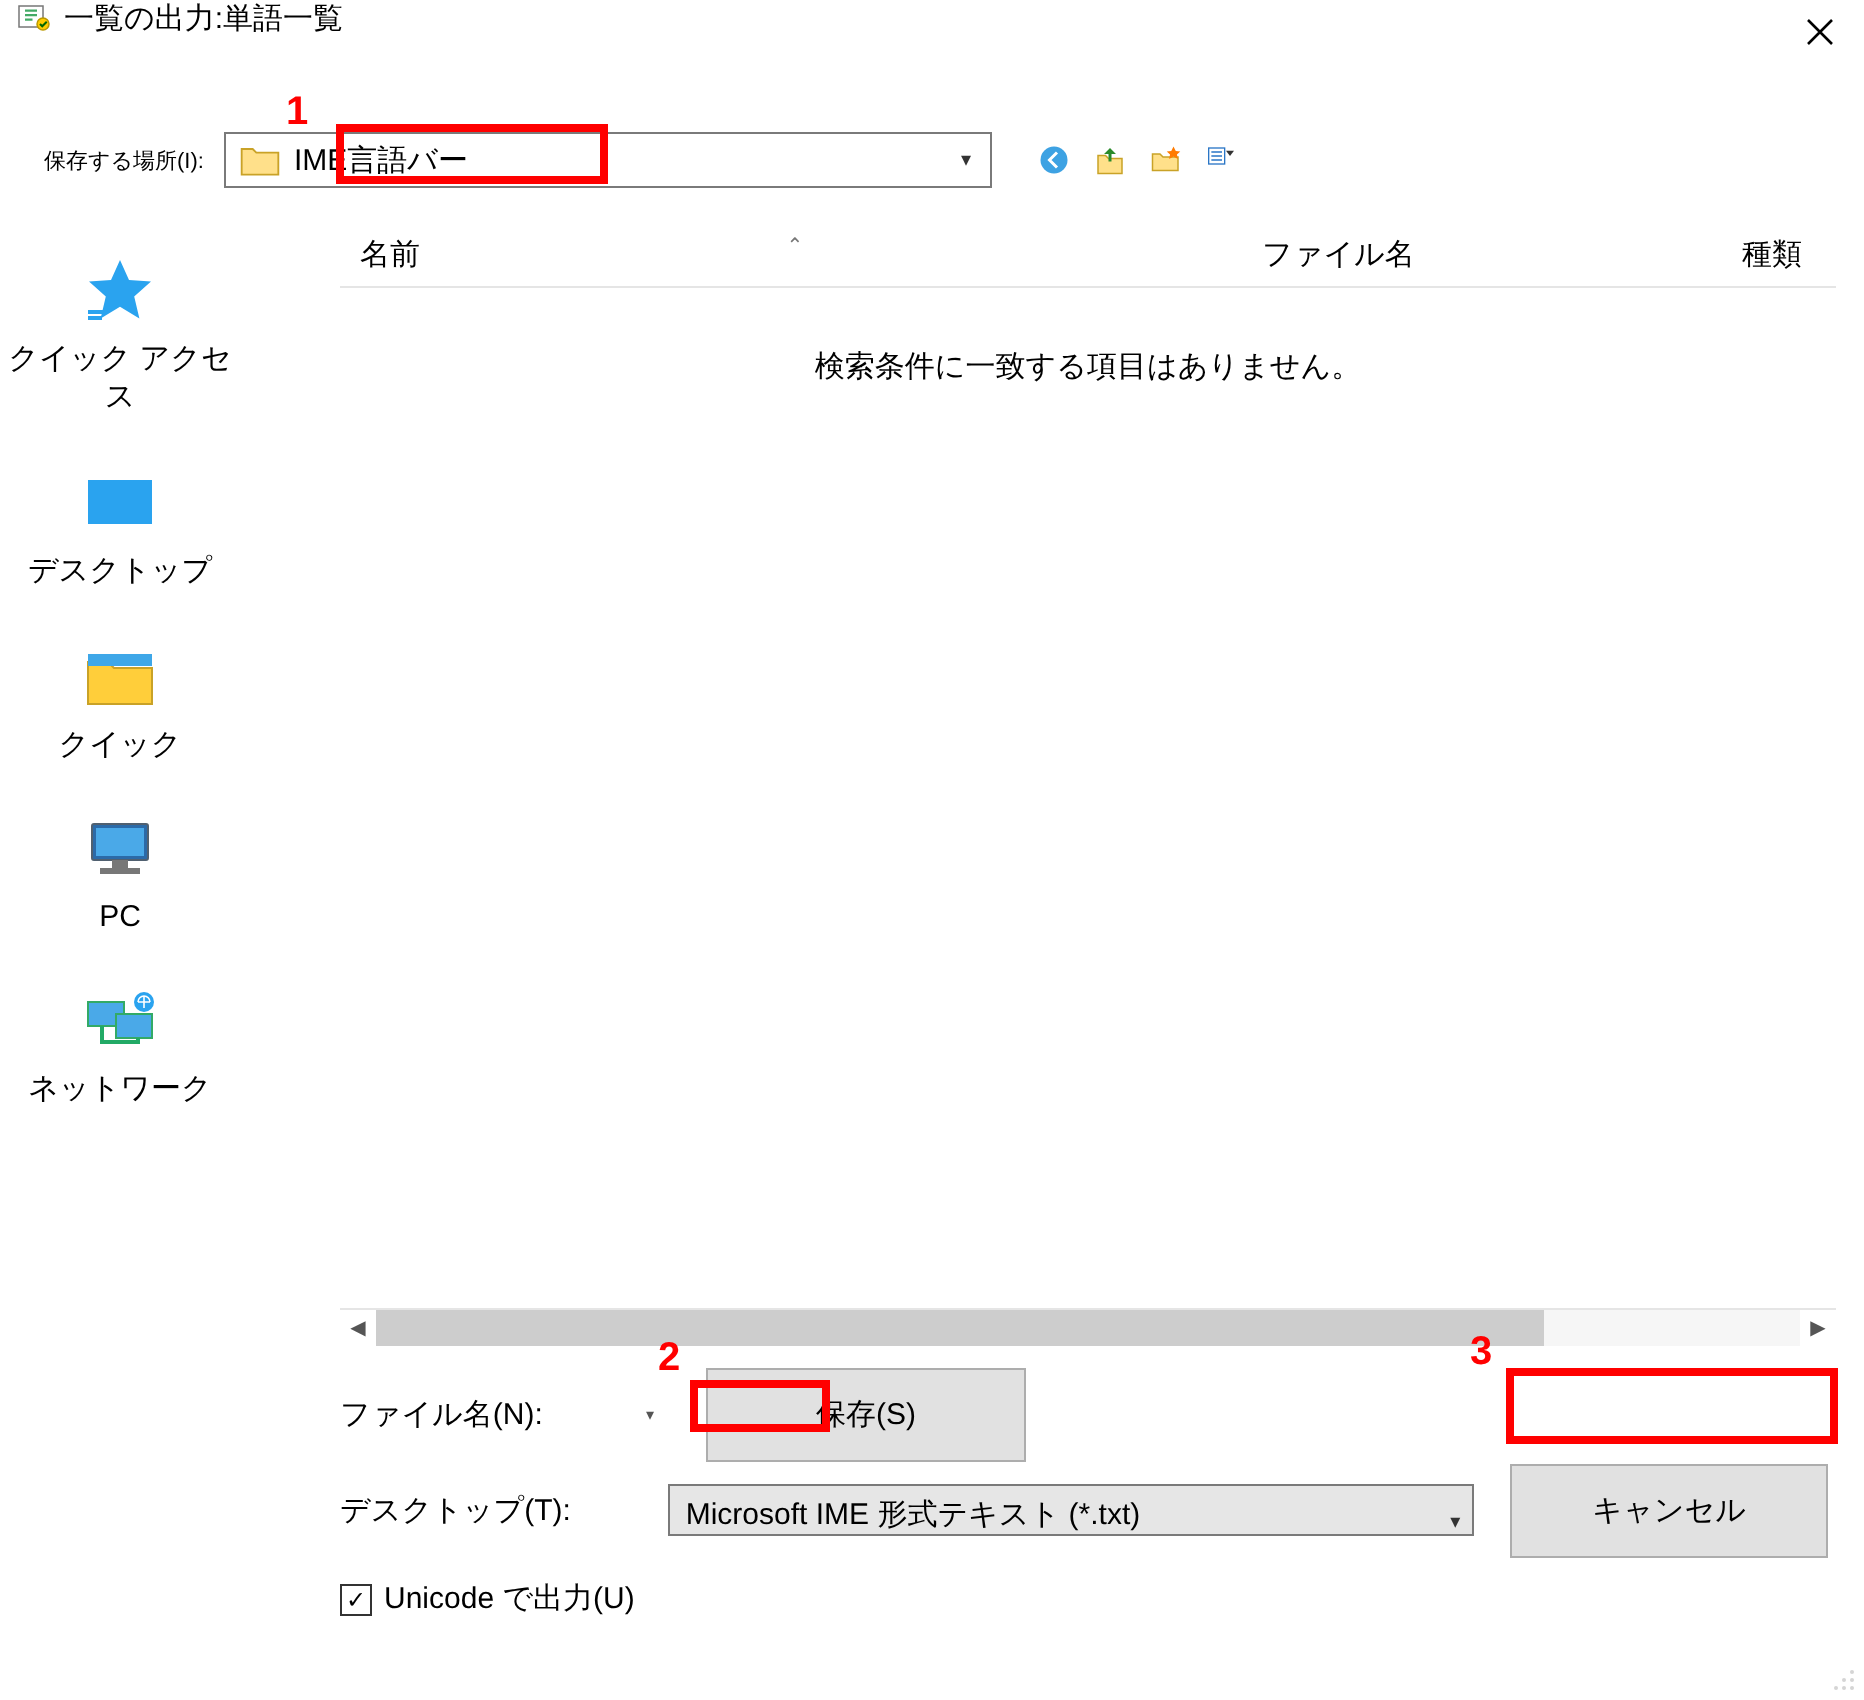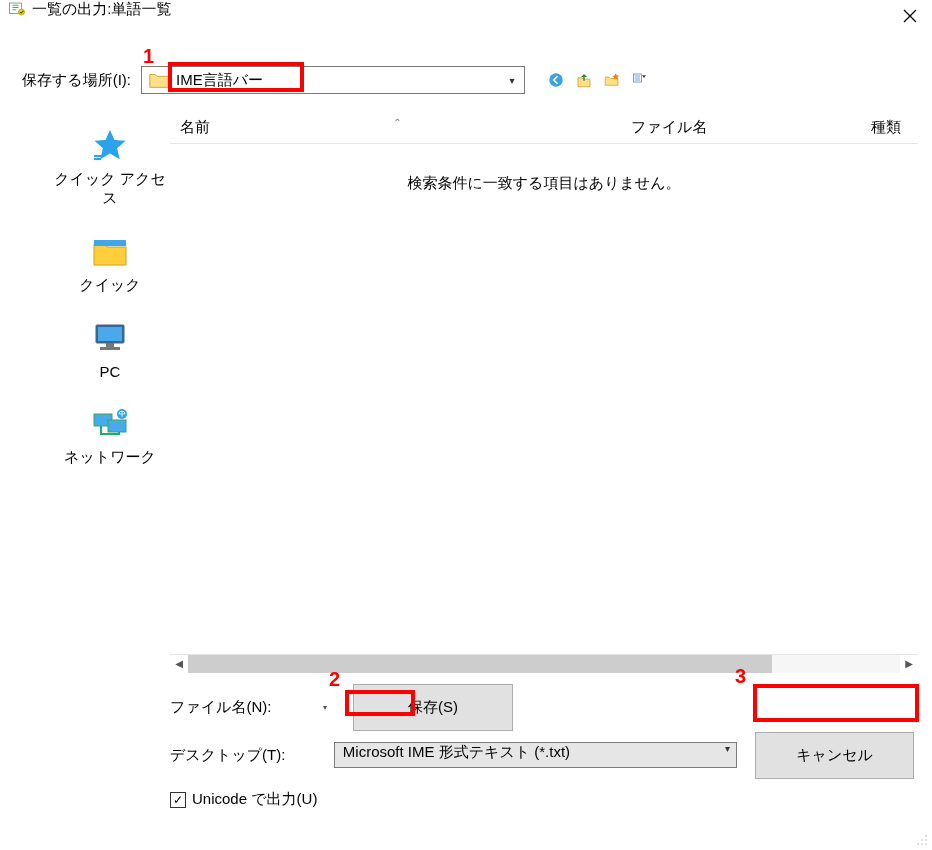--- a/index.html
+++ b/index.html
@@ -48,21 +48,21 @@
     .save-in-row {
       display: flex;
       align-items: center;
       height: 40px;
       padding-left: 22px;
       margin-top: 24px;
       margin-bottom: 12px;
       position: relative;
     }
     .save-in-label {
-      font-size: 15px;
+      font-size: 11px;
       margin-right: 10px;
     }
     .folder-select {
       width: 384px;
       height: 28px;
       border: 1px solid #7a7a7a;
       display: flex;
       align-items: center;
       position: relative;
       background: #fff;
@@ -104,21 +104,21 @@
     .main-area {
       display: flex;
       height: 560px;
     }
 
     
     .places-bar {
       width: 170px;
       display: flex;
       flex-direction: column;
-      align-items: flex-end;
+      align-items: flex-start;
       padding-top: 16px;
       gap: 26px;
     }
     .place-item {
       display: flex;
       flex-direction: column;
       align-items: center;
       width: 120px;
       cursor: pointer;
     }
@@ -246,21 +246,21 @@
       font-size: 8px;
       color: #555;
       margin-left: -20px;
       pointer-events: none;
     }
     .filetype-select {
       width: 406px;
       height: 26px;
       border: 1px solid #7a7a7a;
       display: flex;
-      align-items: flex-start;
+      align-items: flex-end;
       padding-left: 8px;
       font-size: 15px;
       cursor: pointer;
       position: relative;
       background: #e6e6e6;
     }
     .filetype-select .dd {
       position: absolute;
       right: 6px;
       font-size: 10px;
@@ -394,20 +394,28 @@
     <div class="place-item">
       <span class="place-icon">
         <svg viewBox="0 0 40 36" width="40" height="36">
           <path d="M20 2 l4.5 10 11 .8 -8.4 7.4 2.6 11 -9.7-5.8 -9.7 5.8 2.6-11 -8.4-7.4 11-.8z" fill="#2aa3ef"></path>
           <path d="M4 28 h10 M4 31 h7" stroke="#2aa3ef" stroke-width="2"></path>
         </svg>
       </span>
       <span class="place-label">クイック アクセス</span>
     </div>
 
+    <div class="place-item">
+      <span class="place-icon">
+        <svg viewBox="0 0 40 36" width="40" height="36">
+          <rect x="4" y="6" width="32" height="22" fill="#2aa3ef"></rect>
+        </svg>
+      </span>
+      <span class="place-label">デスクトップ</span>
+    </div>
 
     <div class="place-item">
       <span class="place-icon">
         <svg viewBox="0 0 40 36" width="40" height="36">
           <path d="M4 10 h10 l3 3 h19 v18 h-32 z" fill="#FFCE3A" stroke="#C9A227"></path>
           <rect x="4" y="6" width="32" height="6" fill="#3ea7e8"></rect>
         </svg>
       </span>
       <span class="place-label">クイック</span>
     </div>

